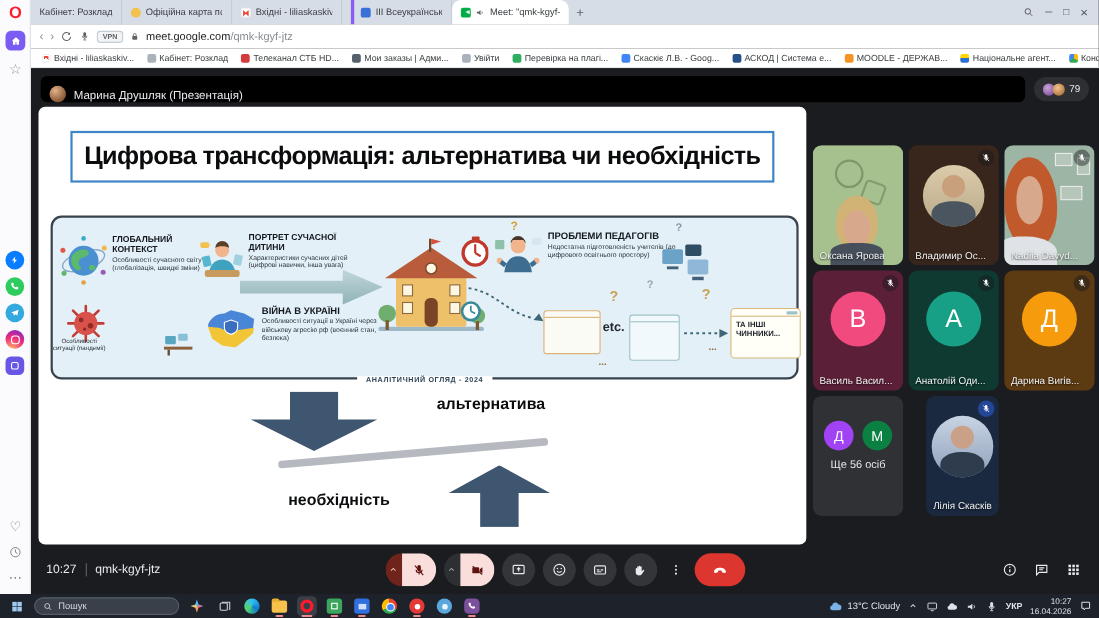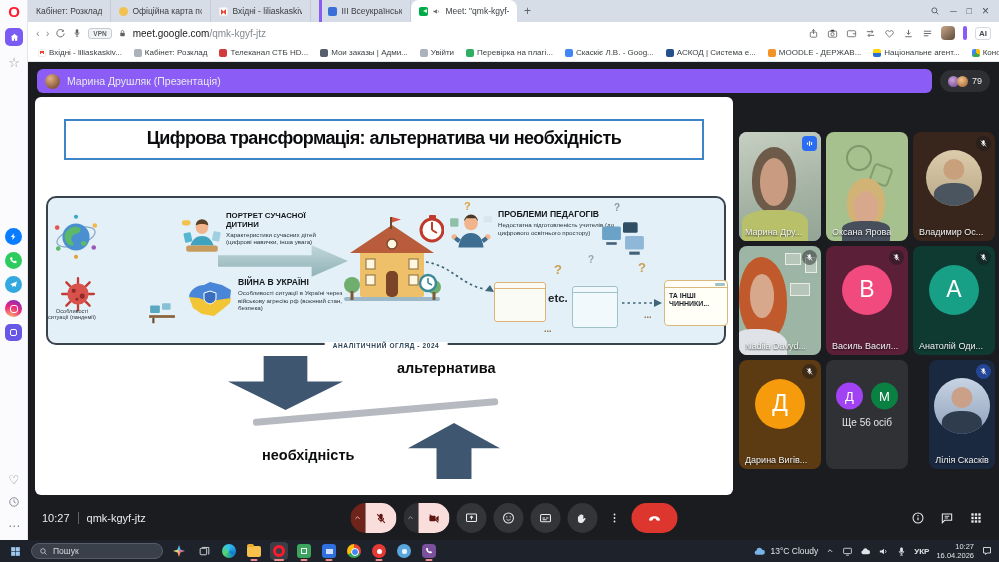--- a/index.html
+++ b/index.html
@@ -67,32 +67,32 @@
   .bmi-green{background:#2fae62;border-radius:50%;}
   .bmi-blue{background:#4285f4;border-radius:50%;}
   .bmi-navy{background:#24508c;border-radius:50%;}
   .bmi-orange{background:#f49426;border-radius:50%;}
   .bmi-ua{background:linear-gradient(#ffd500 50%,#2a6fd4 50%);}
   .bmi-drive{background:conic-gradient(#fbbc05 0 33%,#34a853 33% 66%,#4285f4 66%);}
 
   
   .meet{position:absolute;left:28px;top:62px;width:971px;height:478px;background:#1b1c1f;}
   .meet-header{position:absolute;left:9px;top:7px;right:9px;height:24px;display:flex;align-items:center;gap:8px;}
-  .presenter-pill{flex:1;height:24px;background:#8b5cf6;border-radius:6px;display:flex;align-items:center;gap:7px;padding:0 8px;}
+  .presenter-pill{flex:1;height:24px;background:#000000;border-radius:6px;display:flex;align-items:flex-end;gap:7px;padding:0 8px;}
   .presenter-pill .pav{width:15px;height:15px;border-radius:50%;background:radial-gradient(circle at 35% 30%,#e2b187,#8a5a3a 70%);}
   .presenter-pill .pname{font-size:10.5px;color:#e8eaed;}
   .people-pill{height:22px;background:#2e2f33;border-radius:12px;display:flex;align-items:center;gap:4px;padding:0 8px;}
   .people-pill .mini{width:11px;height:11px;border-radius:50%;}
   .mini.m1{background:radial-gradient(circle at 40% 35%,#caa4d8,#6a3e8a);}
   .mini.m2{background:radial-gradient(circle at 40% 35%,#f2c48a,#9a5c2a);margin-left:-6px;}
   .people-pill .cnt{font-size:9px;color:#e8eaed;}
 
   
   .slide{position:absolute;left:7px;top:35px;width:698px;height:398px;background:#fff;border-radius:6px;overflow:hidden;}
-  .s-title{position:absolute;left:29px;top:22px;width:640px;border:2px solid #3d85c6;padding:7px 2px 9px;text-align:center;font-weight:bold;font-size:18px;letter-spacing:-0.6px;color:#0b0c0e;}
+  .s-title{position:absolute;left:29px;top:22px;width:640px;border:2px solid #3d85c6;padding:7px 2px 9px;text-align:center;font-weight:bold;font-size:23px;letter-spacing:-0.6px;color:#0b0c0e;}
   .info{position:absolute;left:11px;top:99px;width:680px;height:149px;border:2px solid #39434d;border-radius:10px;background:#e3f0f7;}
   .banner{position:absolute;top:-13px;left:50%;transform:translateX(-50%);background:#fcfaec;border:2px solid #23282e;border-radius:13px;padding:2px 13px;font-weight:bold;font-size:10.5px;white-space:nowrap;color:#15181c;}
   .fic{position:absolute;}
   .ftxt{position:absolute;}
   .fh{font-weight:bold;font-size:7.8px;line-height:1.1;color:#14181d;}
   .fp{font-size:6.2px;line-height:1.18;color:#2c333b;margin-top:2px;}
   .q{position:absolute;font-weight:bold;color:#c9a052;}
   .big-arrow{position:absolute;left:170px;top:45px;width:130px;height:36px;background:linear-gradient(180deg,#c4d9db,#8cb0b6);clip-path:polygon(0 34%,72% 34%,72% 6%,100% 50%,72% 94%,72% 66%,0 66%);}
   .covid-note{position:absolute;left:0px;top:110px;width:48px;font-size:5.6px;line-height:1.15;color:#2c333b;text-align:center;}
   .win{position:absolute;border-radius:3px;background:rgba(255,253,246,.85);}
@@ -436,46 +436,20 @@
           <use href="#i-reload"></use>
         </svg>
       <svg width="10" height="10" class="nav-ic dark">
           <use href="#i-mic2"></use>
         </svg>
       <span class="vpn">VPN</span>
       <svg width="9" height="9" style="color:#5f6368">
           <use href="#i-lock"></use>
         </svg>
       <span class="url"><span>meet.google.com</span><span class="path">/qmk-kgyf-jtz</span></span>
-      <div class="ab-right">
-        <svg width="11" height="11" class="gic">
-            <use href="#i-share"></use>
-          </svg>
-        <svg width="11" height="11" class="gic">
-            <use href="#i-snap"></use>
-          </svg>
-        <svg width="11" height="11" class="gic">
-            <use href="#i-wallet"></use>
-          </svg>
-        <svg width="11" height="11" class="gic">
-            <use href="#i-flow"></use>
-          </svg>
-        <svg width="11" height="11" class="gic">
-            <use href="#i-heart"></use>
-          </svg>
-        <svg width="11" height="11" class="gic">
-            <use href="#i-dl"></use>
-          </svg>
-        <svg width="11" height="11" class="gic">
-            <use href="#i-lines"></use>
-          </svg>
-        <div class="avatar16"></div>
-        <div class="aria-bar"></div>
-        <span class="ai-badge">AI</span>
-      </div>
     </div>
     <div class="bookmarksbar">
       <div class="bm">
           <i class="bmi-gmail"></i>
           <span>Вхідні - liliaskaskiv...</span>
         </div>
       <div class="bm">
           <i class="bmi-gray"></i>
           <span>Кабінет: Розклад</span>
         </div>
@@ -542,20 +516,24 @@
           <circle cx="22" cy="22" r="13" fill="#4a90d0"></circle>
           <path d="M12 18c3-5 9-7 13-5 3 2 1 5-3 6-4 1-6 5-3 8 2 2 0 4-3 3-4-2-6-8-4-12z" fill="#5cb86a"></path>
           <path d="M28 26c3-1 5 1 4 3-1 2-4 2-5 0-1-1 0-2 1-3z" fill="#5cb86a"></path>
           <circle cx="4" cy="13" r="2.2" fill="#e2574c"></circle>
             <circle cx="40" cy="11" r="2.2" fill="#f2b84b"></circle>
           <circle cx="5" cy="33" r="2.2" fill="#5cb86a"></circle>
             <circle cx="39" cy="32" r="2.2" fill="#9b59b6"></circle>
           <circle cx="22" cy="2.6" r="2" fill="#3aa8c8"></circle>
             <circle cx="22" cy="41" r="2" fill="#e2a03f"></circle>
         </svg>
+        <div class="ftxt" style="left:54px;top:16px;width:86px">
+          <div class="fh">ГЛОБАЛЬНИЙ КОНТЕКСТ</div>
+          <div class="fp">Особливості сучасного світу (глобалізація, швидкі зміни)</div>
+        </div>
 
         <svg class="fic" style="left:134px;top:20px" width="40" height="36" viewBox="0 0 38 34">
           <rect x="0" y="2" width="8" height="5" rx="2" fill="#f2c14e"></rect>
           <circle cx="19" cy="9" r="6" fill="#f2b48c"></circle>
           <path d="M13 7a6 6 0 0 1 12 0c-2-2-10-2-12 0z" fill="#5a4028"></path>
           <path d="M8 26c2-6 6-9 11-9s9 3 11 9z" fill="#3fa3bf"></path>
           <rect x="2" y="14" width="7" height="9" rx="1" fill="#55b8d0" transform="rotate(-12 5 18)"></rect>
           <rect x="29" y="13" width="7" height="9" rx="1" fill="#9fd0e0" transform="rotate(12 33 18)"></rect>
           <rect x="4" y="26" width="30" height="6" rx="2" fill="#c79a5e"></rect>
         </svg>
@@ -678,33 +656,20 @@
       </div>
 
       <div class="arrow-down"></div>
       <div class="lbl-alt">альтернатива</div>
       <div class="seesaw-bar"></div>
       <div class="lbl-need">необхідність</div>
       <div class="arrow-up"></div>
     </div>
 
     <div class="tiles">
-      <div class="tile speaking">
-        <div class="vid v1">
-            <div class="hair"></div>
-            <div class="face"></div>
-            <div class="body"></div>
-          </div>
-        <div class="badge spk">
-            <svg width="9" height="9">
-              <use href="#i-spkbars"></use>
-            </svg>
-          </div>
-        <div class="nm">Марина Дру...</div>
-      </div>
       <div class="tile">
         <div class="vid v2">
             <div class="d1"></div>
             <div class="d2"></div>
             <div class="hair"></div>
             <div class="face"></div>
             <div class="body"></div>
           </div>
         <div class="nm">Оксана Ярова</div>
       </div>

